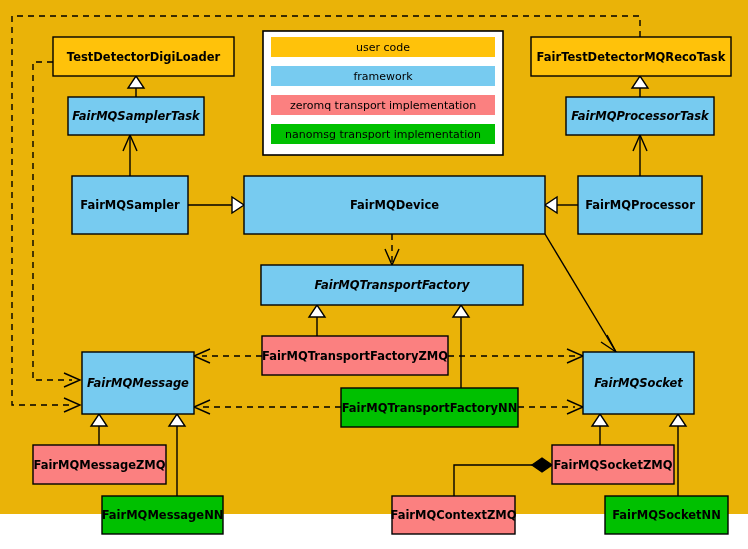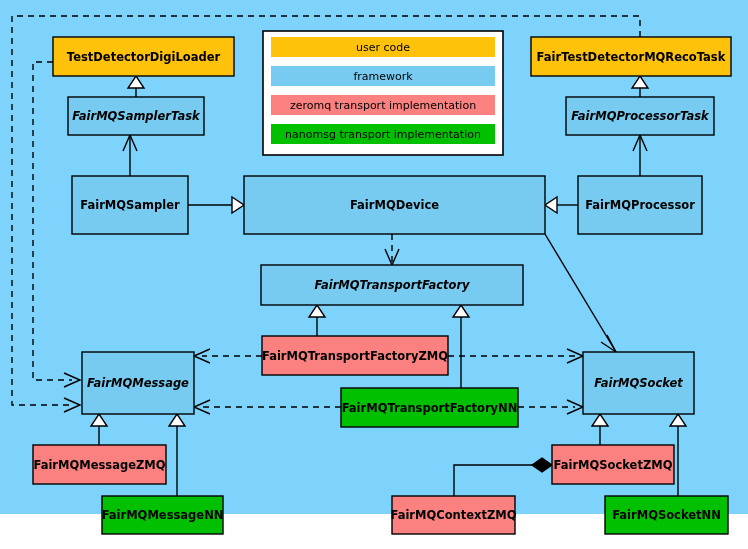--- a/index.html
+++ b/index.html
@@ -1,18 +1,18 @@
 <!DOCTYPE html>
 <html><head>
 <meta charset="utf-8">
 <style>
   html,body{margin:0;padding:0;background:#ffffff;}
   body{width:748px;height:549px;overflow:hidden;
        font-family:"DejaVu Sans","Liberation Sans",sans-serif;}
-  #diagram{position:relative;width:748px;height:514px;background:#7dd3fc;}
+  #diagram{position:relative;width:748px;height:514px;background:#eab308;}
   svg{position:absolute;left:0;top:0;}
   .box-label{font-size:11.5px;font-weight:bold;fill:#000;
              text-anchor:middle;dominant-baseline:middle;}
   .box-label.italic{font-style:italic;}
   .legend-label{font-size:11px;font-weight:normal;fill:#000;
                 text-anchor:middle;dominant-baseline:middle;}
   .node-rect{stroke:#000;stroke-width:1.4;}
   .edge{stroke:#000;stroke-width:1.4;fill:none;}
   .edge-dashed{stroke:#000;stroke-width:1.4;fill:none;
                stroke-dasharray:6,5;}

